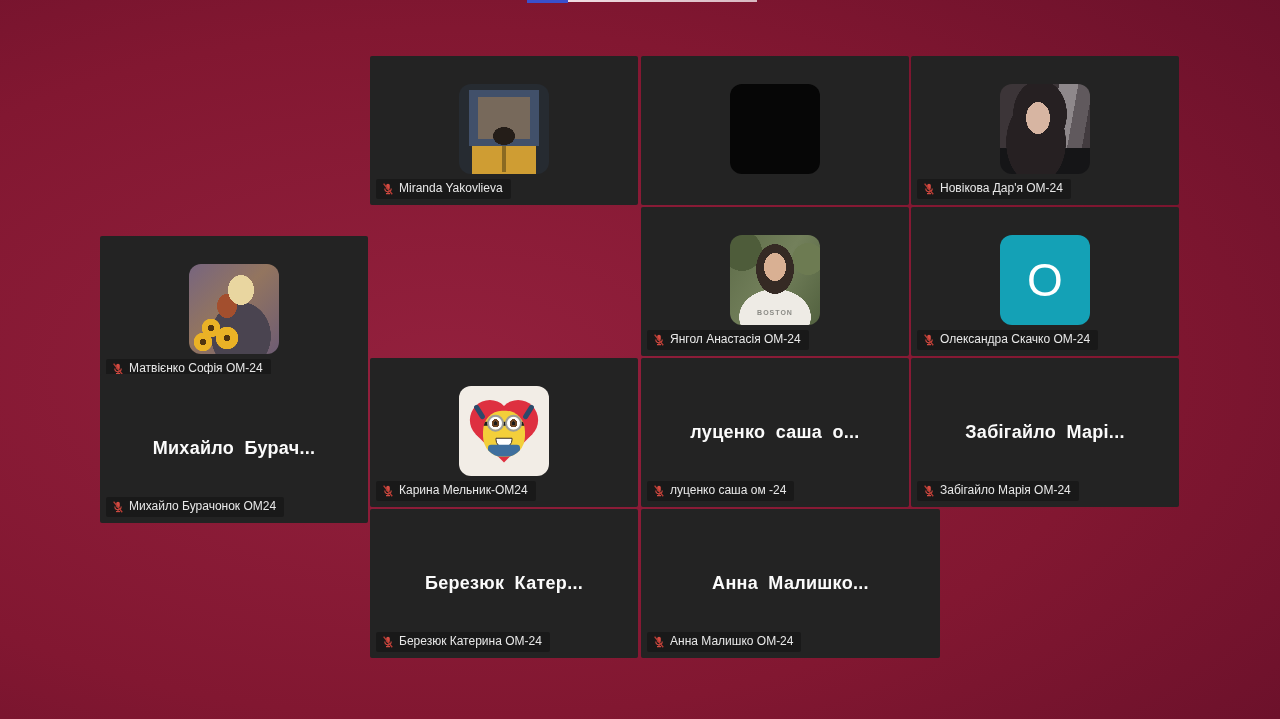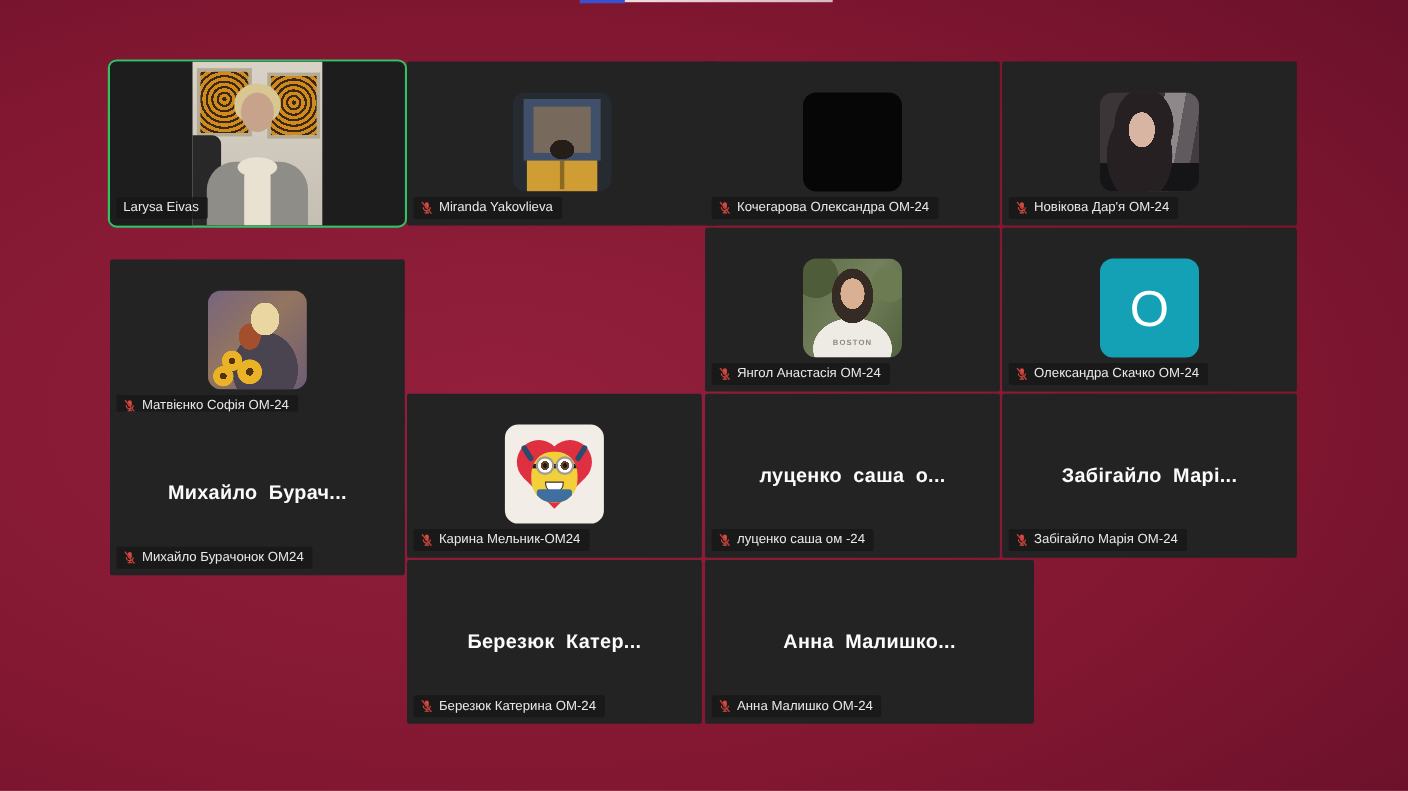--- a/index.html
+++ b/index.html
@@ -136,41 +136,21 @@
   .vid-scarf::before{content:"";position:absolute;left:50%;top:-12px;transform:translateX(-50%);
     width:36px;height:18px;background:#e9e2d2;border-radius:50%;}
 </style>
 </head>
 <body>
 
 <div class="top-line blue"></div>
 <div class="top-line pale"></div>
 
 <div class="grid">
-    <div class="tile tile--active" style="left: 0px; top: 0px; width: 268px; height: 149px;">
-
-    <div class="video-feed">
-      <div class="vid-strip">
-        <div class="vid-frame f1"></div>
-        <div class="vid-frame f2"></div>
-        <div class="vid-chair"></div>
-        <div class="vid-sweater"></div>
-        <div class="vid-scarf"></div>
-        <div class="vid-hair"></div>
-        <div class="vid-face"></div>
-      </div>
-    </div>
-
-    <div class="name-label">
-
-      <span class="name-text">Larysa Eivas</span>
-    </div>
-
-  </div>
-    <div class="tile" style="left: 270px; top: 0px; width: 268px; height: 149px; padding-left: 14px;">
+    <div class="tile" style="left: 270px; top: 0px; width: 268px; height: 149px;">
 
     <div class="avatar avatar--miranda">
       <span class="avatar-letter"></span>
 
     </div>
 
     <div class="name-label">
       <svg class="mic-svg" width="12" height="12" viewBox="0 0 12 12">
         <rect x="4.2" y="0.8" width="3.6" height="6" rx="1.8" fill="#d34b42"></rect>
         <path d="M2.8 5.5 a3.2 3.2 0 0 0 6.4 0" stroke="#d34b42" fill="none" stroke-width="1.1"></path>
@@ -182,30 +162,20 @@
     </div>
 
   </div>
     <div class="tile" style="left: 541px; top: 0px; width: 268px; height: 149px;">
 
     <div class="avatar avatar--black">
       <span class="avatar-letter"></span>
 
     </div>
 
-    <div class="name-label">
-      <svg class="mic-svg" width="12" height="12" viewBox="0 0 12 12">
-        <rect x="4.2" y="0.8" width="3.6" height="6" rx="1.8" fill="#d34b42"></rect>
-        <path d="M2.8 5.5 a3.2 3.2 0 0 0 6.4 0" stroke="#d34b42" fill="none" stroke-width="1.1"></path>
-        <line x1="6" y1="8.7" x2="6" y2="10.6" stroke="#d34b42" stroke-width="1.1"></line>
-        <line x1="4" y1="10.6" x2="8" y2="10.6" stroke="#d34b42" stroke-width="1.1"></line>
-        <line x1="1.6" y1="0.6" x2="10.2" y2="11.2" stroke="#b73c34" stroke-width="1.4"></line>
-      </svg>
-      <span class="name-text">Кочегарова Олександра ОМ-24</span>
-    </div>
 
   </div>
     <div class="tile" style="left: 811px; top: 0px; width: 268px; height: 149px;">
 
     <div class="avatar avatar--novikova">
       <span class="avatar-letter"></span>
 
     </div>
 
     <div class="name-label">

